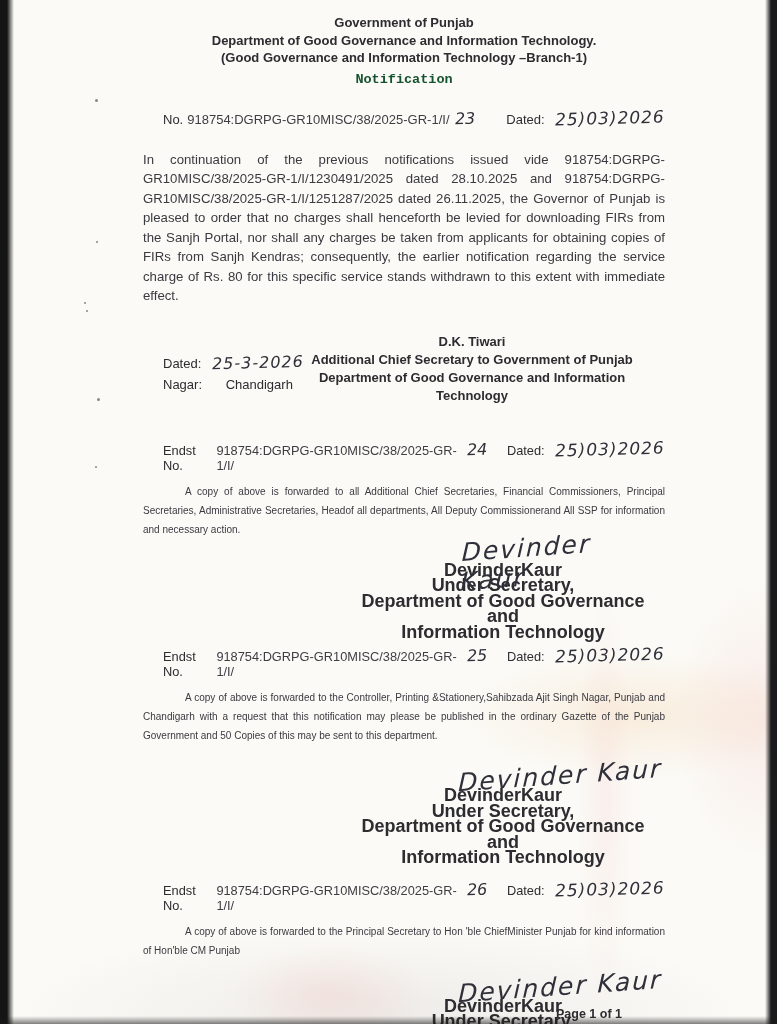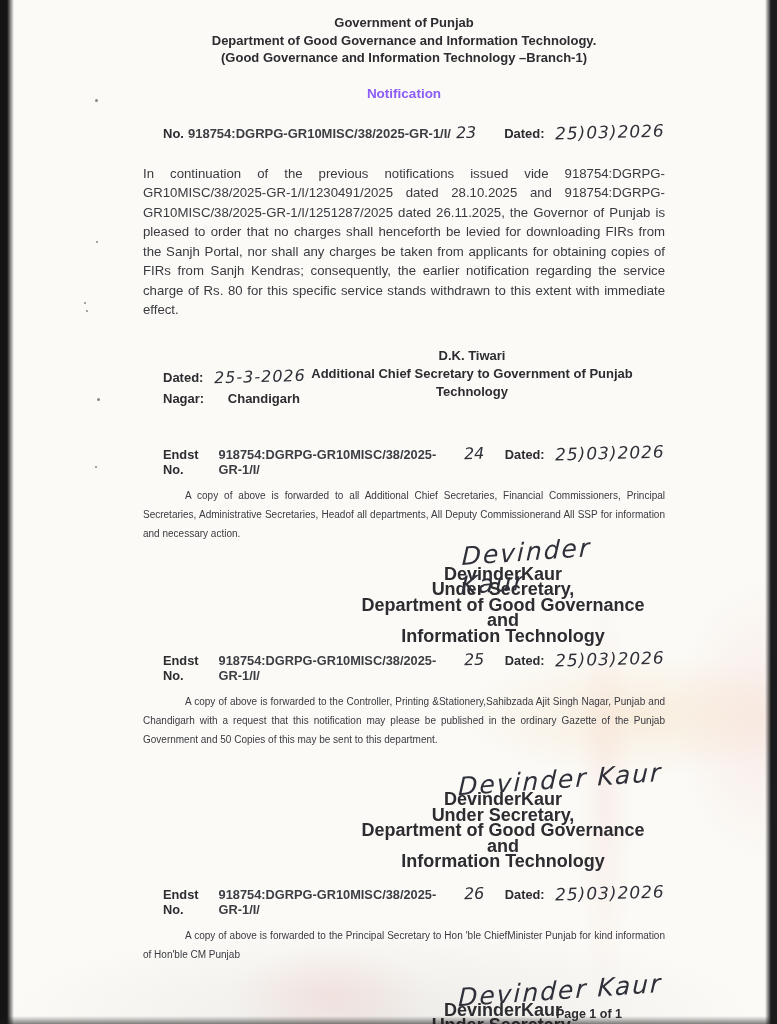--- a/index.html
+++ b/index.html
@@ -23,26 +23,26 @@
       radial-gradient(40px 300px at 605px 800px, rgba(236,160,160,.12), rgba(236,160,160,0) 70%),
       radial-gradient(140px 70px at 330px 995px, rgba(236,160,160,.18), rgba(236,160,160,0) 70%),
       radial-gradient(120px 200px at 760px 720px, rgba(236,150,150,.14), rgba(236,150,150,0) 70%),
       radial-gradient(500px 120px at 380px 1015px, rgba(120,110,110,.10), rgba(120,110,110,0) 75%);
   }
   .speck{position:absolute;width:3px;height:3px;border-radius:50%;background:#4a4a4a;opacity:.65;}
 
   .content{position:absolute;left:143px;top:0;width:522px;}
 
   .doc-header{margin-top:14px;text-align:center;font-weight:bold;font-size:13px;line-height:17.5px;color:#2c2c31;}
-  .doc-title{margin-top:19px;text-align:center;font-weight:bold;font-size:13.5px;color:#8b5cf6;}
+  .doc-title{margin-top:5px;text-align:center;font-weight:bold;font-size:13.5px;color:#14532d;font-family:Liberation Mono, monospace;}
 
   .ref-row{display:flex;align-items:baseline;margin-top:21px;font-size:13px;}
   .ref-row .right{margin-left:auto;}
-  .lbl{font-weight:bold;color:#2c2c31;padding-left:20px;}
-  .refnum{color:#3d3d44;margin-left:4px;font-weight:bold;}
+  .lbl{font-weight:normal;color:#2c2c31;padding-left:20px;}
+  .refnum{color:#3d3d44;margin-left:4px;}
 
   .hw{font-family:"DejaVu Sans", sans-serif;font-style:italic;color:#2f3039;display:inline-block;}
   .hw-num{font-size:16px;margin-left:5px;transform:rotate(-2deg);}
   .hw-date{font-size:17px;letter-spacing:1px;margin-left:7px;transform:rotate(-1.5deg);}
 
   .body-para{margin:22px 0 0 0;font-size:13.2px;line-height:19.5px;text-align:justify;color:#3a3a41;}
 
   .sigrow{display:flex;margin-top:27px;}
   .sigrow-left{margin-top:19px;font-size:13px;line-height:21px;white-space:nowrap;}
   .sigrow-left .hw-date{font-size:16px;}
@@ -97,20 +97,21 @@
           <span class="hw hw-date">25-3-2026</span>
         </div>
         <div>
           <span class="lbl">Nagar:</span>
           <span class="lbl">Chandigarh</span>
         </div>
       </div>
       <div class="sigrow-right">
         <div>D.K. Tiwari</div>
         <div>Additional Chief Secretary to Government of Punjab</div>
+        <div>Department of Good Governance and Information</div>
         <div>Technology</div>
       </div>
     </div>
 
     <div class="endst-row" style="margin-top:34px;">
       <span class="lbl">Endst No.</span>
         <span class="refnum" style="margin-left:0;">918754:DGRPG-GR10MISC/38/2025-GR-1/I/</span>
       <span class="hw hw-num">24</span>
       <span class="right">
         <span class="lbl">Dated:</span>

